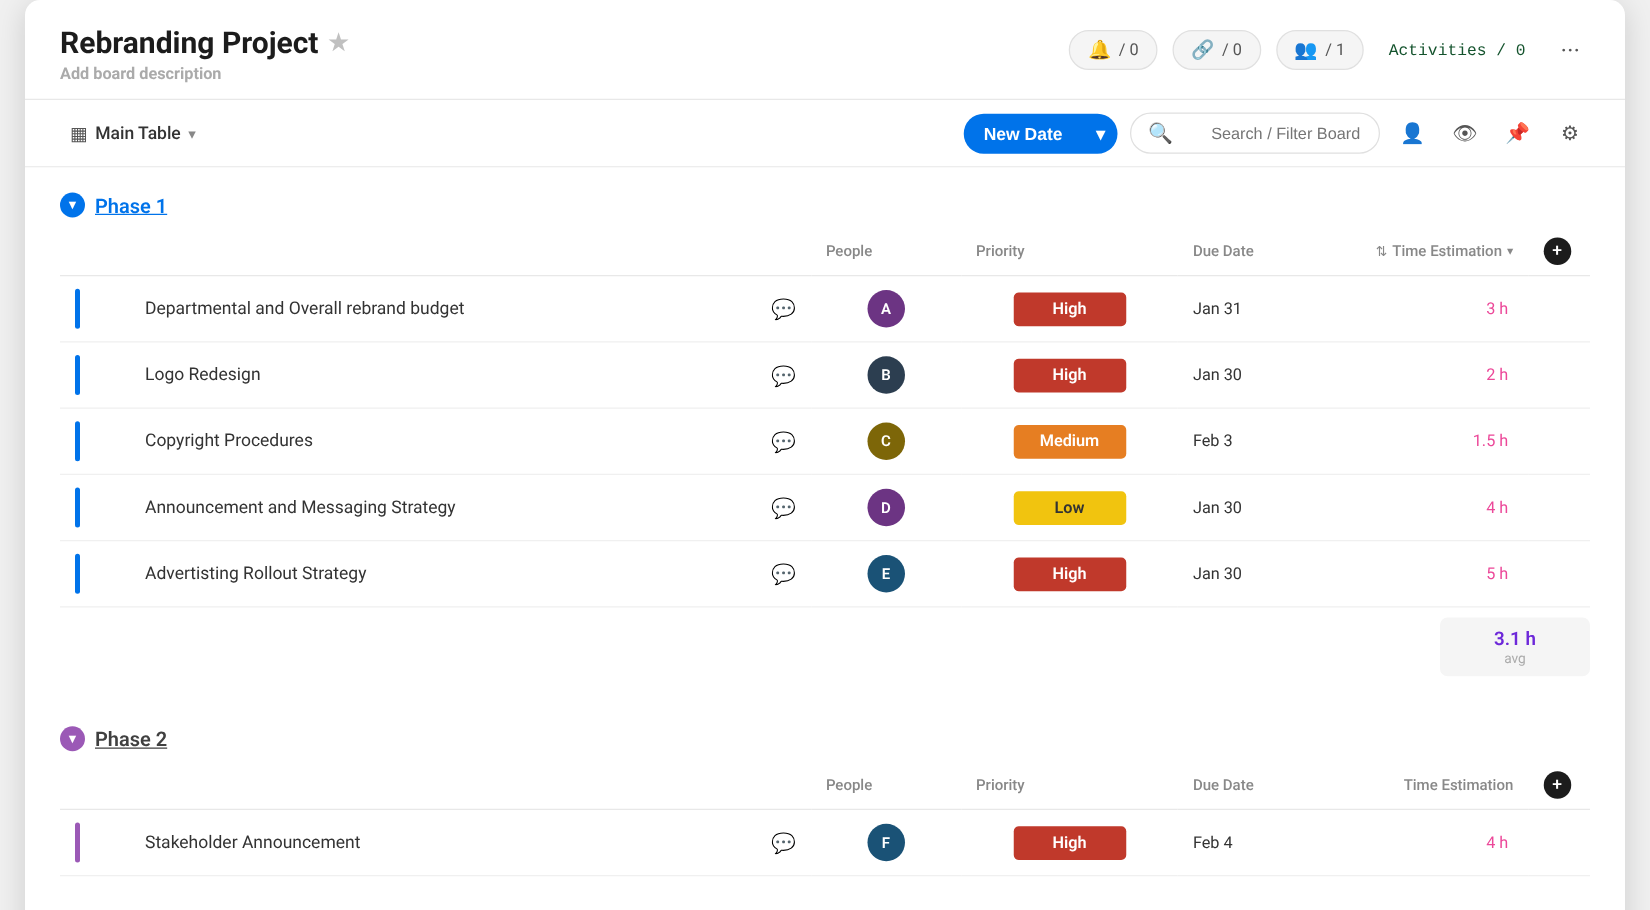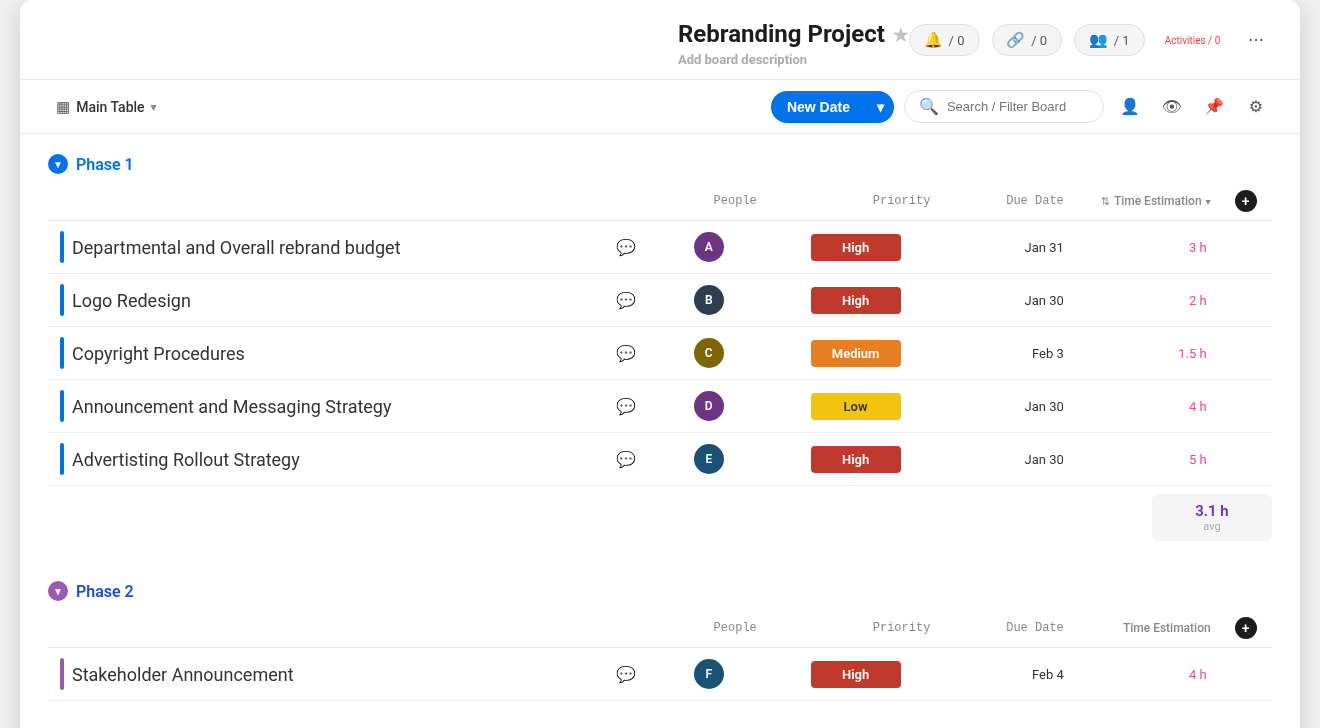--- a/index.html
+++ b/index.html
@@ -20,21 +20,21 @@
       overflow: hidden;
       display: flex;
       flex-direction: column;
     }
     
     .header {
       padding: 20px 28px 12px 28px;
       border-bottom: 1px solid #e8e8e8;
       display: flex;
       align-items: flex-start;
-      justify-content: flex-end;
+      justify-content: space-between;
     }
     .header-left {}
     .project-title {
       font-size: 24px;
       font-weight: 700;
       color: #1c1c1c;
       display: flex;
       align-items: center;
       gap: 8px;
     }
@@ -61,24 +61,25 @@
       padding: 6px 14px;
       font-size: 13px;
       color: #555;
       cursor: pointer;
     }
     .header-badge .icon { font-size: 15px; }
     .activities-btn {
       display: flex;
       align-items: center;
       gap: 6px;
-      font-size: 10px;
-      color: #ef4444;
+      font-size: 13px;
+      color: #14532d;
       cursor: pointer;
       padding: 4px 8px;
+      font-family: Liberation Mono, monospace;
     }
     .more-btn {
       font-size: 20px;
       color: #555;
       cursor: pointer;
       padding: 4px 8px;
     }
     
     .toolbar {
       padding: 10px 28px;
@@ -145,20 +146,21 @@
       gap: 8px;
       width: 200px;
     }
     .search-box input {
       border: none;
       outline: none;
       font-size: 13px;
       color: #3b82f6;
       background: transparent;
       width: 100%;
+      margin-left: 22px;
     }
     .toolbar-icon-btn {
       width: 32px;
       height: 32px;
       display: flex;
       align-items: center;
       justify-content: center;
       border-radius: 50%;
       cursor: pointer;
       color: #555;
@@ -191,41 +193,42 @@
       font-size: 10px;
       color: #fff;
       cursor: pointer;
     }
     .phase-toggle.blue { background: #0073ea; }
     .phase-toggle.purple { background: #9b59b6; }
     .phase-title {
       font-size: 16px;
       font-weight: 600;
       cursor: pointer;
+      text-decoration: underline;
     }
     .phase-title.blue { color: #0073ea; }
-    .phase-title.purple { color: #1d4ed8; }
+    .phase-title.purple { color: #404040; }
     
     .phase-table {
       width: 100%;
       border-collapse: collapse;
       margin-top: 8px;
     }
     .phase-table thead tr {
       border-bottom: 1px solid #e8e8e8;
     }
     .phase-table thead th {
       font-size: 12px;
       color: #888;
       font-weight: 500;
       padding: 8px 12px;
       text-align: left;
     }
     .phase-table thead th.right { text-align: right; }
-    .phase-table thead th.center { text-align: right; font-family: Liberation Mono, monospace; }
+    .phase-table thead th.center { text-align: left; }
     .col-task { width: 45%; }
     .col-people { width: 9%; text-align: center; }
     .col-priority { width: 13%; text-align: center; }
     .col-duedate { width: 10%; text-align: center; }
     .col-estimation { width: 11%; text-align: right; }
     .col-add { width: 3%; text-align: center; }
     .phase-table tbody tr {
       border-bottom: 1px solid #f0f0f0;
     }
     .task-cell {
@@ -236,23 +239,24 @@
     }
     .task-bar {
       width: 4px;
       height: 32px;
       border-radius: 2px;
       flex-shrink: 0;
     }
     .task-bar.blue { background: #0073ea; }
     .task-bar.purple { background: #9b59b6; }
     .task-name {
-      font-size: 18px;
+      font-size: 14px;
       color: #333;
       flex: 1;
+      margin-left: 44px;
     }
     .comment-icon {
       color: #ccc;
       font-size: 16px;
       cursor: pointer;
     }
     .people-cell {
       text-align: center;
       padding: 10px 12px;
     }
@@ -279,21 +283,21 @@
       font-size: 13px;
       font-weight: 600;
       color: #fff;
       min-width: 90px;
       text-align: center;
     }
     .priority-high { background: #c0392b; }
     .priority-medium { background: #e67e22; }
     .priority-low { background: #f1c40f; color: #333; }
     .duedate-cell {
-      text-align: right;
+      text-align: left;
       padding: 10px 12px;
       font-size: 13px;
       color: #333;
     }
     .estimation-cell {
       text-align: right;
       padding: 10px 16px;
       font-size: 13px;
       color: #ec4899;
     }

